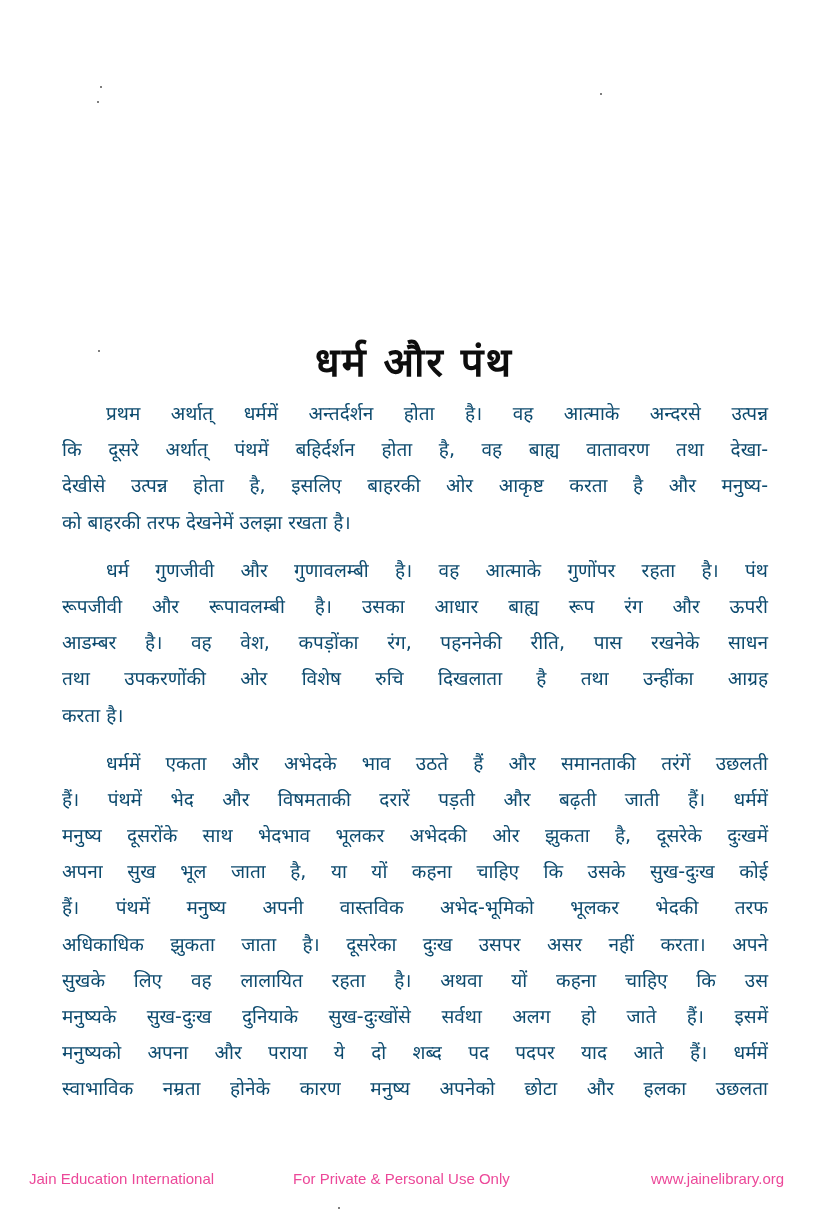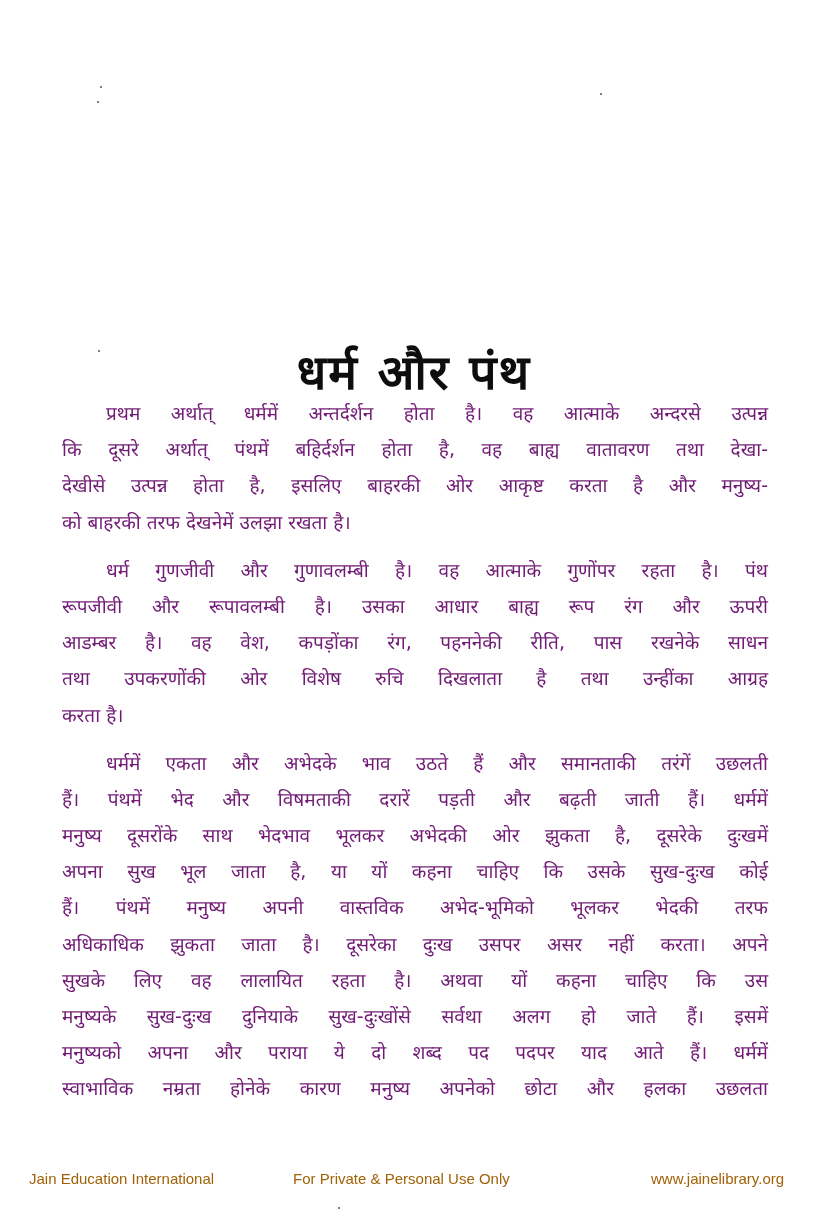--- a/index.html
+++ b/index.html
@@ -27,21 +27,21 @@
       height: 2px;
       background: #555;
       border-radius: 50%;
     }
     .title {
       position: absolute;
       left: 0;
       top: 306px;
       width: 828px;
       text-align: center;
-      font-size: 48px;
+      font-size: 40px;
       font-weight: bold;
       letter-spacing: 2px;
       color: #0d0d0d;
     }
     .body-text {
       position: absolute;
       left: 62px;
       top: 395px;
       width: 706px;
     }
@@ -49,37 +49,37 @@
       margin: 0 0 12px 0;
     }
     .line {
       display: block;
       height: 36.2px;
       line-height: 36.2px;
       font-size: 19px;
       white-space: nowrap;
       text-align: justify;
       text-align-last: justify;
-      color: #701a75;
+      color: #0c4a6e;
     }
     .line.first {
       padding-left: 44px;
     }
     .line.last {
       text-align-last: left;
     }
     .footer {
       position: absolute;
       left: 0;
       top: 1170px;
       width: 681px;
       height: 24px;
       font-family: "Liberation Sans", sans-serif;
       font-size: 15px;
-      color: #a16207;
+      color: #ec4899;
     }
     .footer span {
       position: absolute;
       top: 0;
     }
   </style>
 </head>
 <body>
 
 <div class="page">

